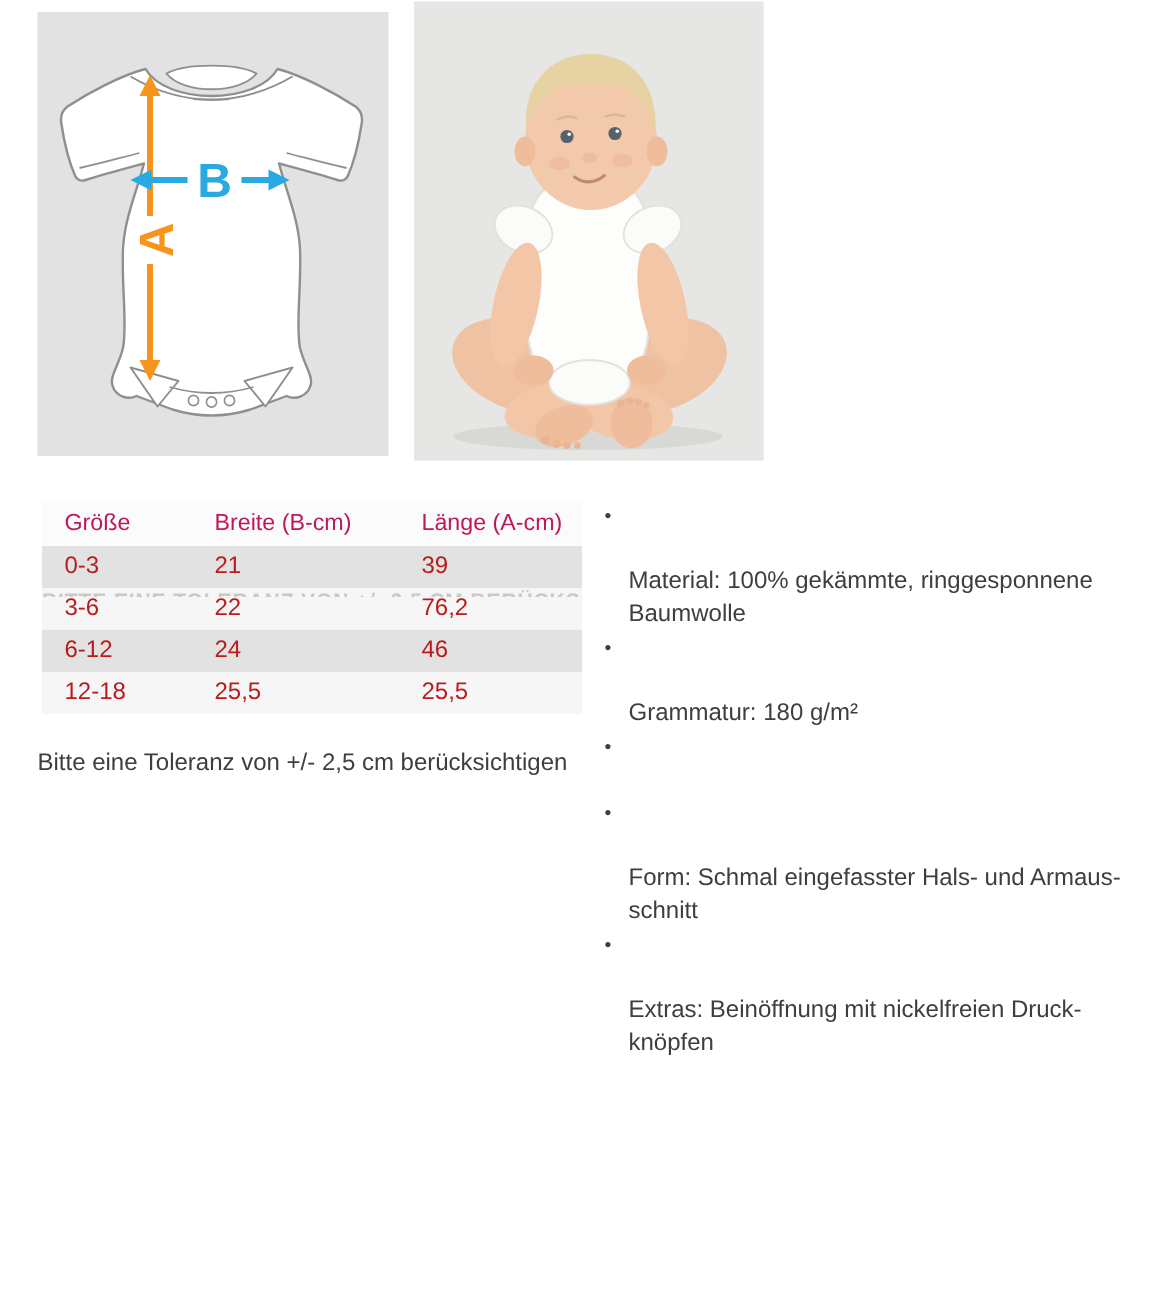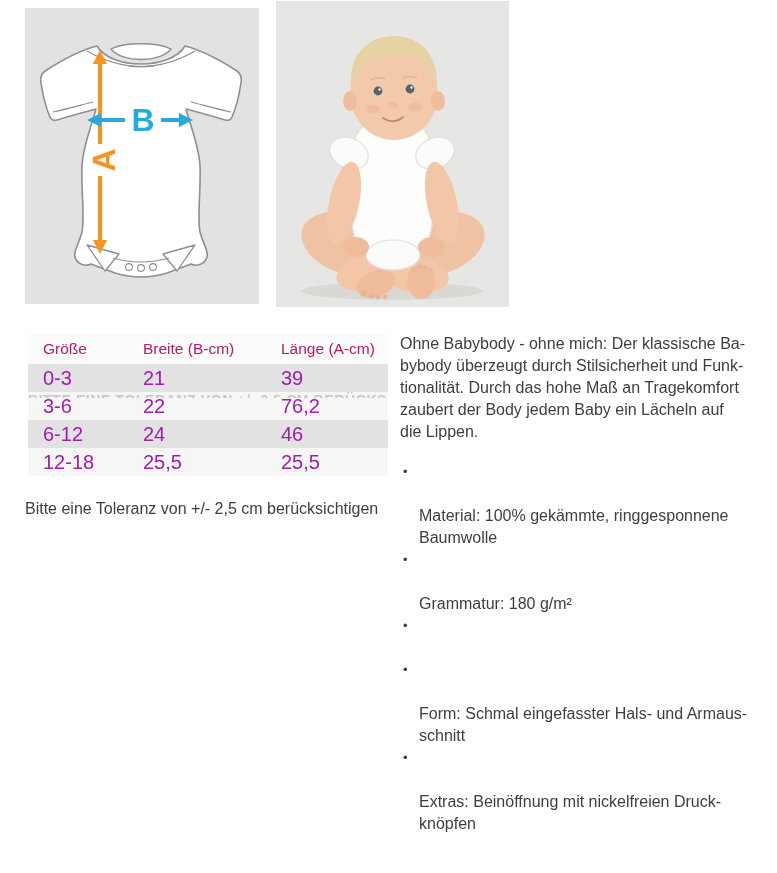--- a/index.html
+++ b/index.html
@@ -9,21 +9,21 @@
     color:#3e3e3e;-webkit-font-smoothing:antialiased;
   }
   .diagram-box{position:absolute;left:25px;top:8px;width:234px;height:296px;background:#e2e2e2;}
   .photo-box{position:absolute;left:276px;top:1px;width:233px;height:306px;background:#e6e7e5;}
   .diagram-box svg,.photo-box svg{display:block;width:100%;height:100%;}
 
   .table-wrap{position:absolute;left:28px;top:334px;width:360px;}
   table{border-collapse:collapse;width:100%;table-layout:fixed;}
   th,td{text-align:left;padding:0 0 0 15px;font-weight:400;}
   th{height:30px;font-size:15.5px;color:#be185d;background:#fbfbfb;}
-  td{height:28px;font-size:20px;color:#a21caf;}
+  td{height:28px;font-size:16px;color:#b91c1c;}
   tr.row-dark td{background:#e2e2e2;}
   tr.row-light td{background:#f6f6f6;}
   .ghost{
     position:absolute;left:0;top:58px;width:100%;height:6px;overflow:hidden;pointer-events:none;
   }
   .ghost span{
     display:block;white-space:nowrap;font-weight:700;font-size:14px;letter-spacing:0.6px;
     color:#c9c9c9;transform:translateY(0px);
   }
   .tolerance{position:absolute;left:25px;top:500px;font-size:16px;color:#3e3e3e;margin:0;}
@@ -190,25 +190,20 @@
     </tbody>
   </table>
   <div class="ghost">
     <span>BITTE EINE TOLERANZ VON +/- 2,5 CM BERÜCKSICHTIGEN</span>
   </div>
 </div>
 
 <p class="tolerance">Bitte eine Toleranz von +/- 2,5 cm berücksichtigen</p>
 
 <div class="right-col">
-  <p class="desc">Ohne Babybody - ohne mich: Der klassische Ba-
-bybody überzeugt durch Stilsicherheit und Funk-
-tionalität. Durch das hohe Maß an Tragekomfort
-zaubert der Body jedem Baby ein Lächeln auf
-die Lippen.</p>
   <ul class="features">
     <li>
       <span class="bullet">•</span>
       <span>Material: 100% gekämmte, ringgesponnene
 Baumwolle</span>
     </li>
     <li>
       <span class="bullet">•</span>
       <span>Grammatur: 180 g/m²</span>
     </li>

